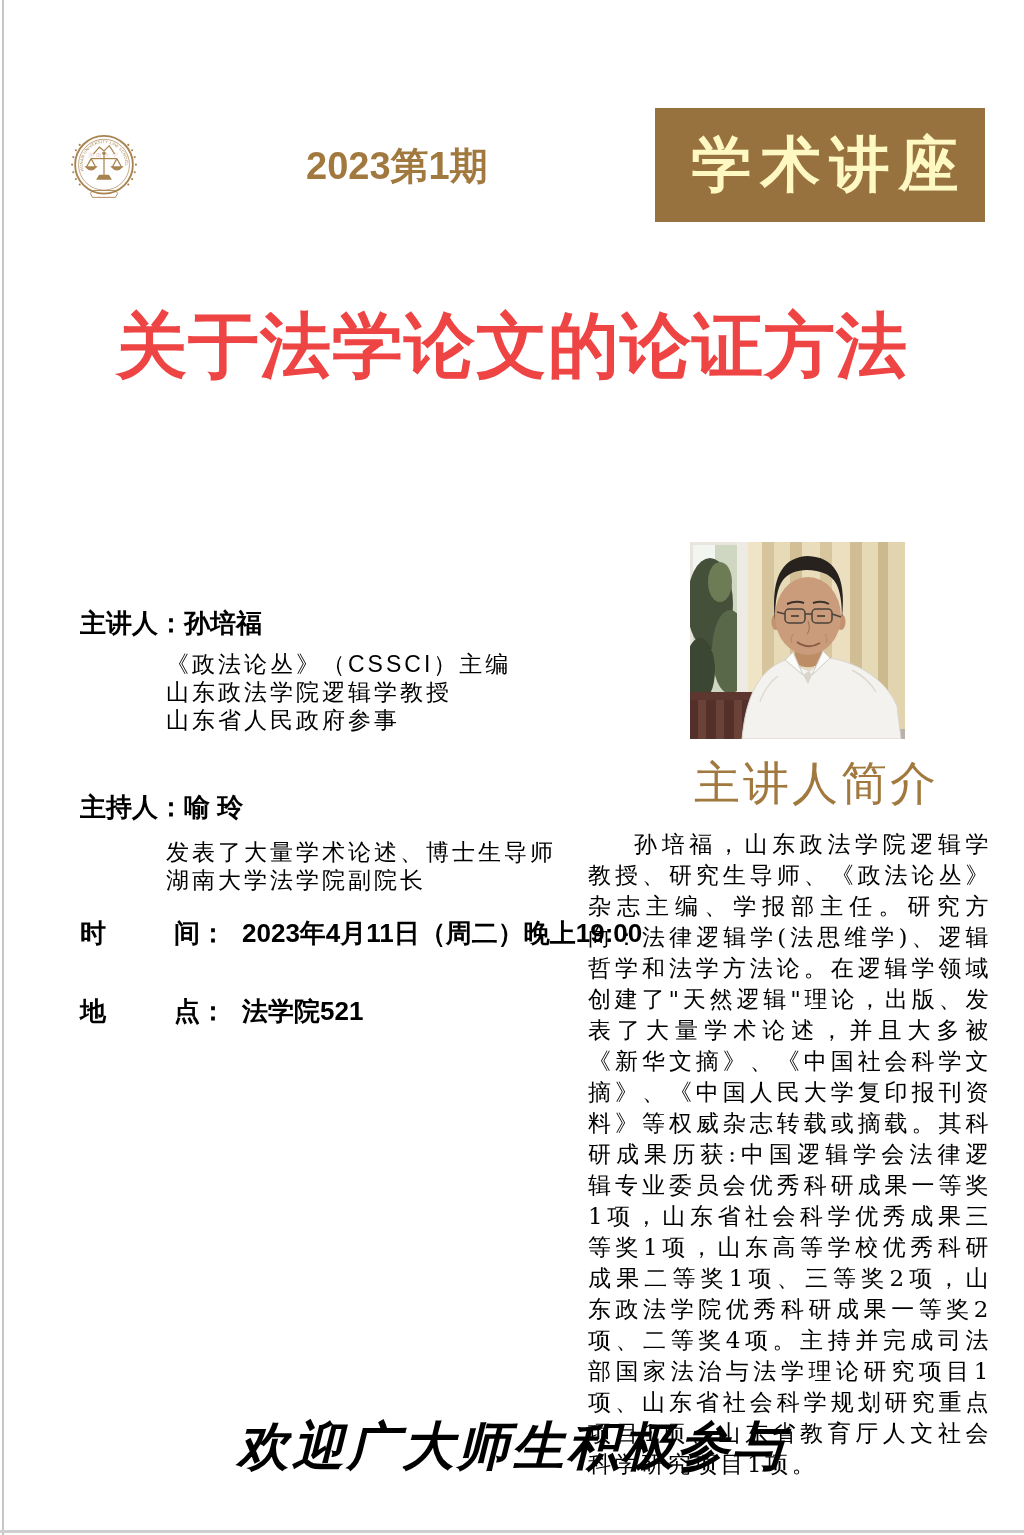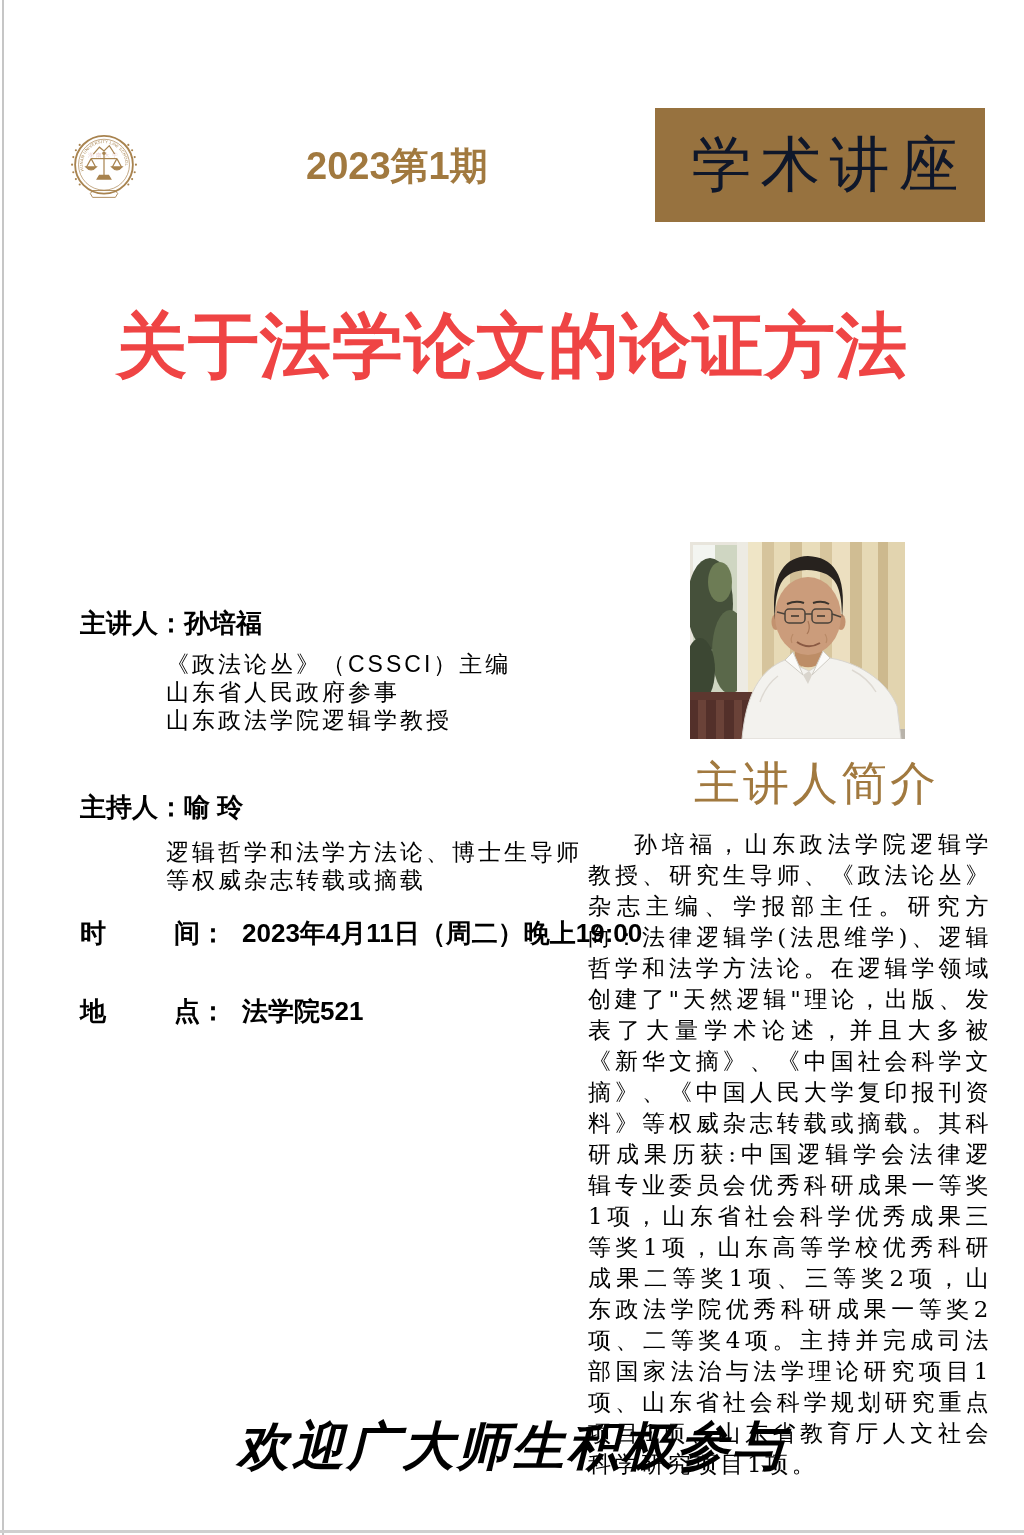--- a/index.html
+++ b/index.html
@@ -12,21 +12,21 @@
   
   .seal{position:absolute;left:66px;top:124px;width:76px;height:92px;}
   .brand{position:absolute;left:158px;top:122px;color:#a1793f;}
   .series-title{font-family:"DejaVu Serif",serif;font-style:italic;font-weight:bold;
                 font-size:27px;letter-spacing:4px;white-space:nowrap;}
   .brand-rule{width:142px;height:3px;background:#a1793f;margin:3px 0 4px;}
   .series-subtitle{font-weight:900;font-size:30px;letter-spacing:4px;white-space:nowrap;}
   .issue{position:absolute;left:306px;top:141px;font-size:38px;font-weight:bold;color:#a1793f;white-space:nowrap;text-align:center;}
   .banner{position:absolute;left:655px;top:108px;width:330px;height:114px;background:#97723f;
           display:flex;align-items:center;justify-content:center;}
-  .banner-text{color:#0f172a;font-size:60px;font-weight:400;letter-spacing:9px;margin-left:19px;white-space:nowrap;}
+  .banner-text{color:#fef9c3;font-size:60px;font-weight:700;letter-spacing:9px;margin-left:19px;white-space:nowrap;}
 
   .main-title{position:absolute;left:0;top:299px;width:1024px;text-align:center;color:#ef4444;
               font-size:71px;font-weight:900;letter-spacing:1px;white-space:nowrap;}
 
   
   .info-row{position:absolute;left:80px;font-size:26px;font-weight:bold;white-space:nowrap;}
   .row-speaker{top:606px;} .row-host{top:790px;} .row-time{top:916px;} .row-place{top:994px;}
   .split-label{display:inline-flex;justify-content:space-between;width:146px;}
   .row-value{margin-left:16px;}
   .titles{position:absolute;left:166px;font-family:Liberation Sans, sans-serif;font-size:23px;
@@ -103,30 +103,30 @@
     <div class="banner-text">学术讲座</div>
   </div>
 
   <div class="main-title">关于法学论文的论证方法</div>
 
   <div class="info-row row-speaker">
     <span>主讲人：</span><span>孙培福</span>
   </div>
   <div class="titles titles-speaker">
     <div>《政法论丛》（CSSCI）主编</div>
+    <div>山东政法学院逻辑学教授</div>
     <div>山东省人民政府参事</div>
-    <div>山东政法学院逻辑学教授</div>
   </div>
 
   <div class="info-row row-host">
     <span>主持人：</span><span>喻 玲</span>
   </div>
   <div class="titles titles-host">
-    <div>逻辑哲学和法学方法论、博士生导师</div>
-    <div>等权威杂志转载或摘载</div>
+    <div>发表了大量学术论述、博士生导师</div>
+    <div>湖南大学法学院副院长</div>
   </div>
 
   <div class="info-row row-time">
     <span class="split-label">
       <span>时</span>
       <span>间：</span>
     </span><span class="row-value">2023年4月11日（周二）晚上19:00</span>
   </div>
 
   <div class="info-row row-place">

